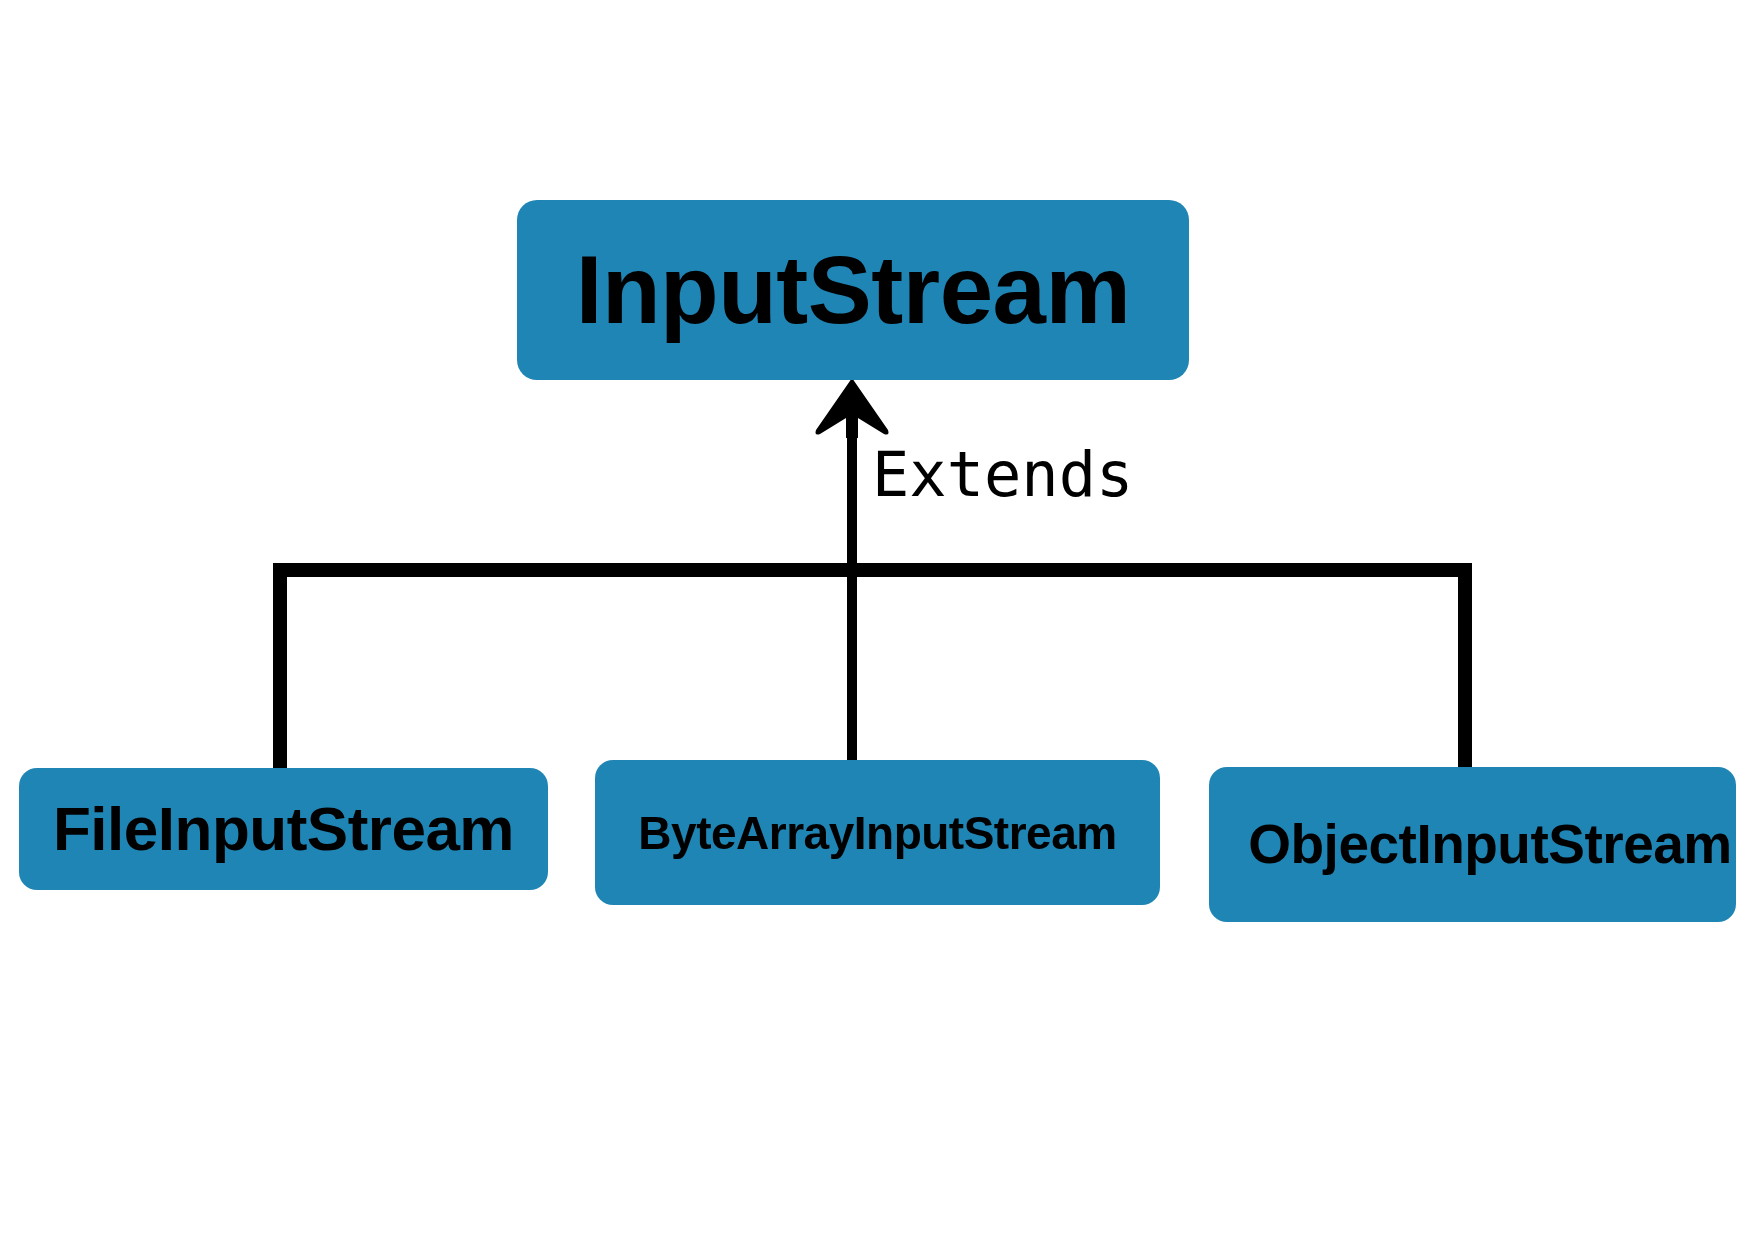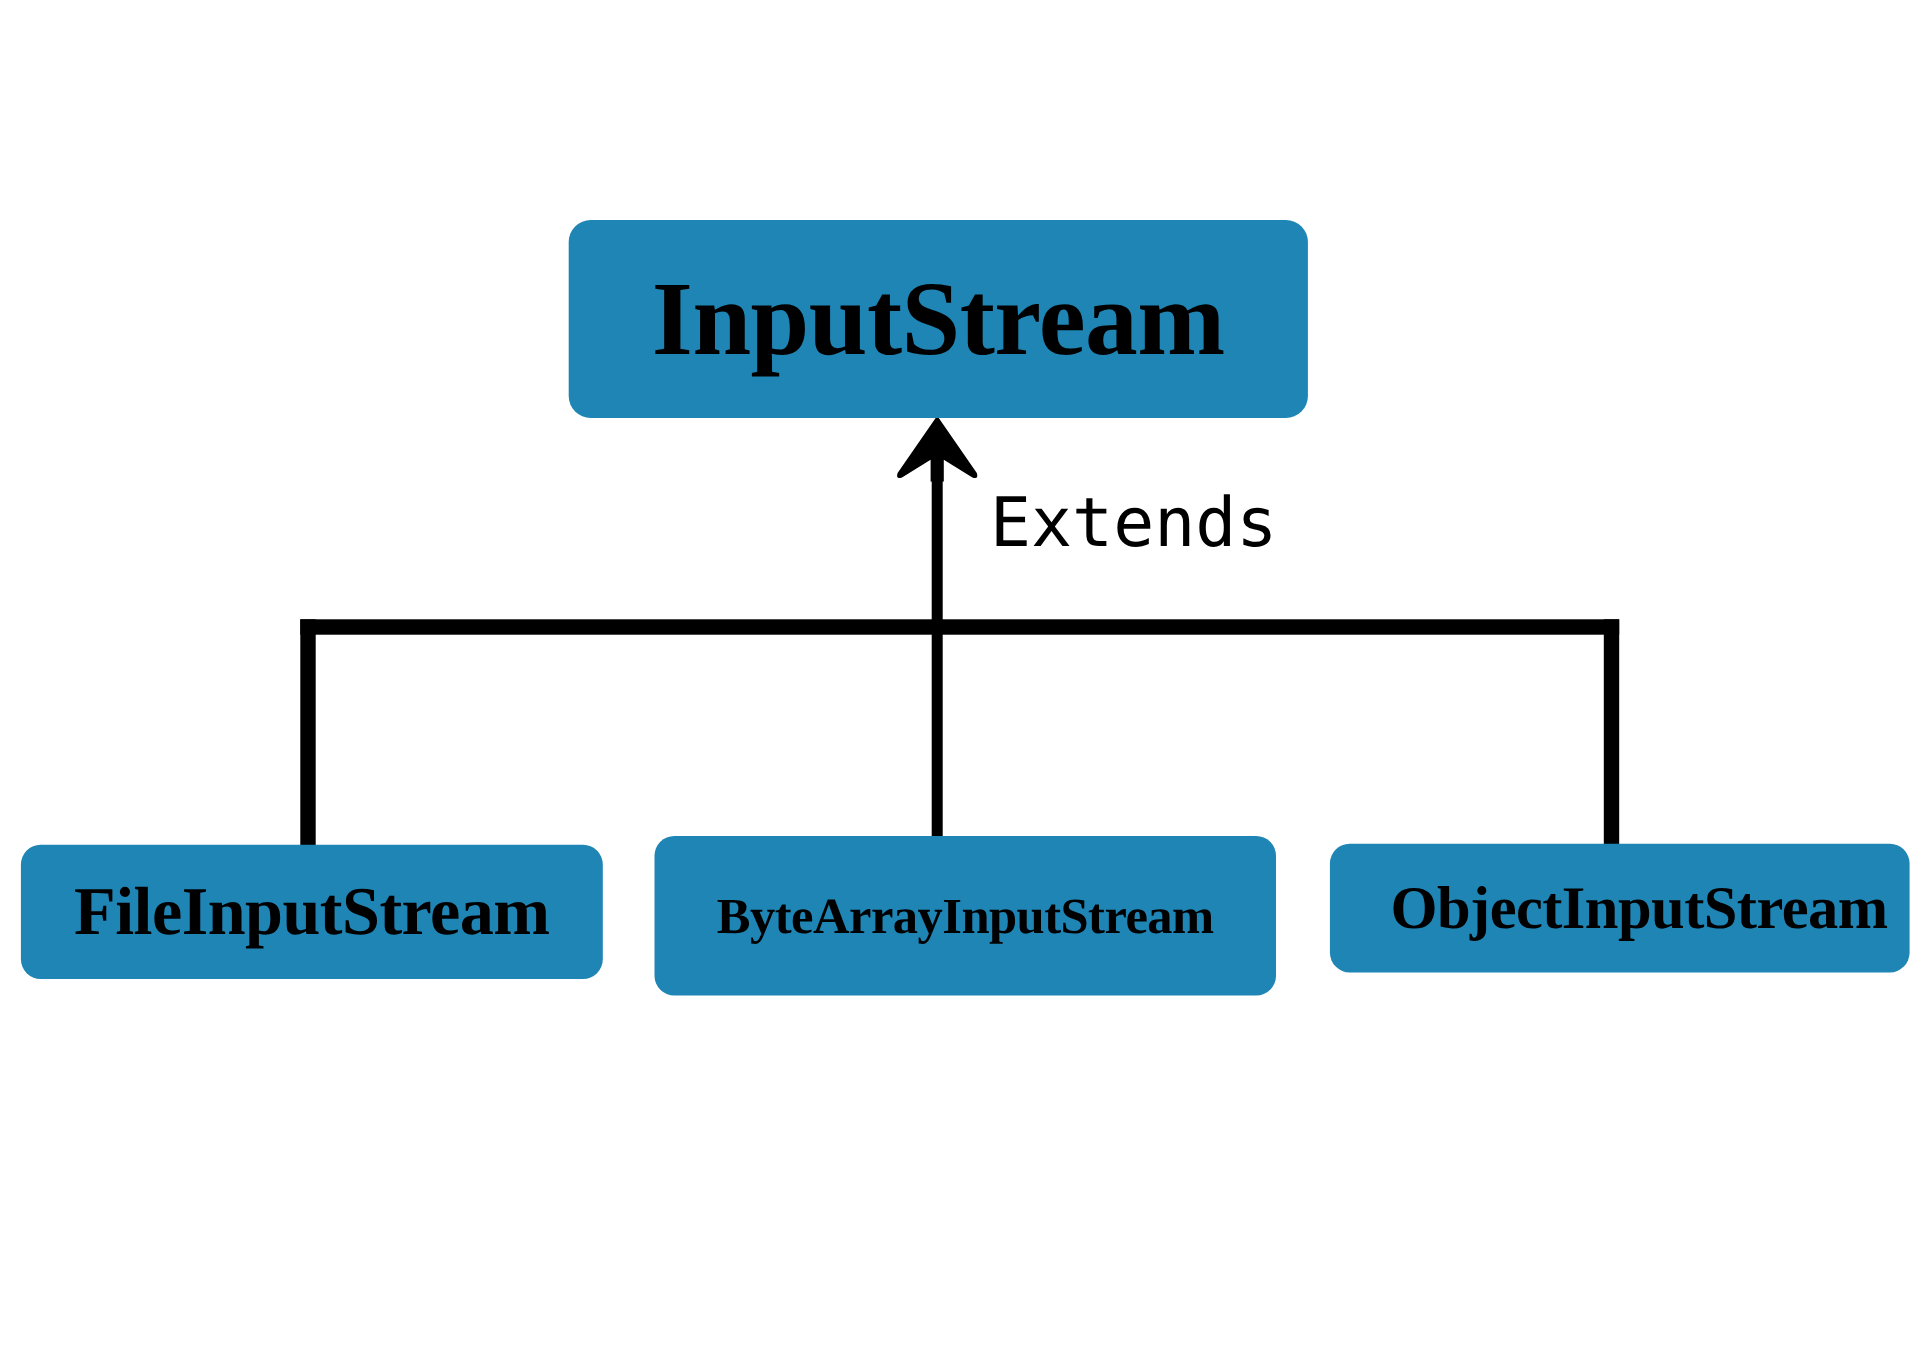--- a/index.html
+++ b/index.html
@@ -21,21 +21,21 @@
     position: absolute;
     background: #1f85b5;
     border-radius: 18px;
     display: flex;
     align-items: center;
     justify-content: center;
     box-sizing: border-box;
     z-index: 3;
   }
   .node-label {
-    font-family: Liberation Serif, serif;
+    font-family: Liberation Sans, sans-serif;
     font-weight: bold;
     color: #000000;
     white-space: nowrap;
     letter-spacing: -0.5px;
     line-height: 1;
   }
   
   #node-root {
     left: 517px;
     top: 200px;
@@ -62,21 +62,21 @@
     width: 565px;
     height: 145px;
   }
   #node-bytearray .node-label {
     font-size: 46px;
   }
   #node-object {
     left: 1209px;
     top: 767px;
     width: 527px;
-    height: 117px;
+    height: 155px;
     padding-left: 35px;
   }
   #node-object .node-label {
     font-size: 55px;
   }
 
   
   .line {
     position: absolute;
     background: #000000;
@@ -116,21 +116,20 @@
   }
   #edge-label {
     position: absolute;
     left: 872px;
     top: 438px;
     font-family: "DejaVu Sans Mono", monospace;
     font-size: 62px;
     color: #000000;
     white-space: nowrap;
     z-index: 4;
-    margin-left: 28px;
   }
 </style>
 </head>
 <body>
 
 <div id="canvas">
 
   <div class="line" id="line-horizontal"></div>
   <div class="line" id="line-left-vertical"></div>
   <div class="line" id="line-right-vertical"></div>

